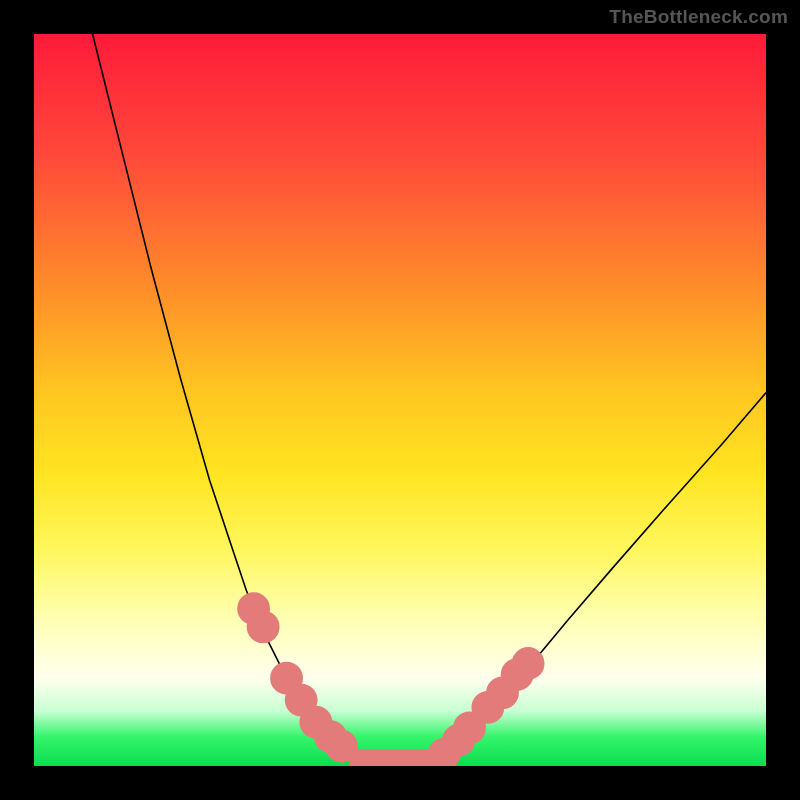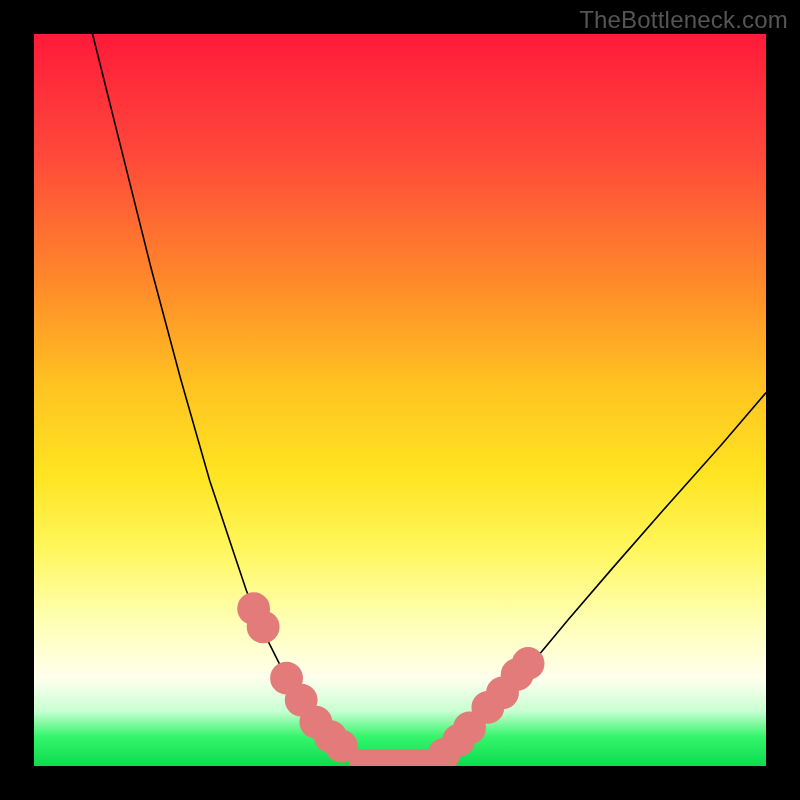--- a/index.html
+++ b/index.html
@@ -15,22 +15,22 @@
     position: relative;
     width: 800px;
     height: 800px;
     background: #000;
   }
   .watermark {
     position: absolute;
     top: 6px;
     right: 12px;
     color: #555;
-    font-size: 24px;
-    font-weight: 400;
+    font-size: 19px;
+    font-weight: 700;
     letter-spacing: 0.2px;
     z-index: 5;
   }
   .plot-area {
     position: absolute;
     left: 34px;
     top: 34px;
     width: 732px;
     height: 732px;
     background: linear-gradient(to bottom,

